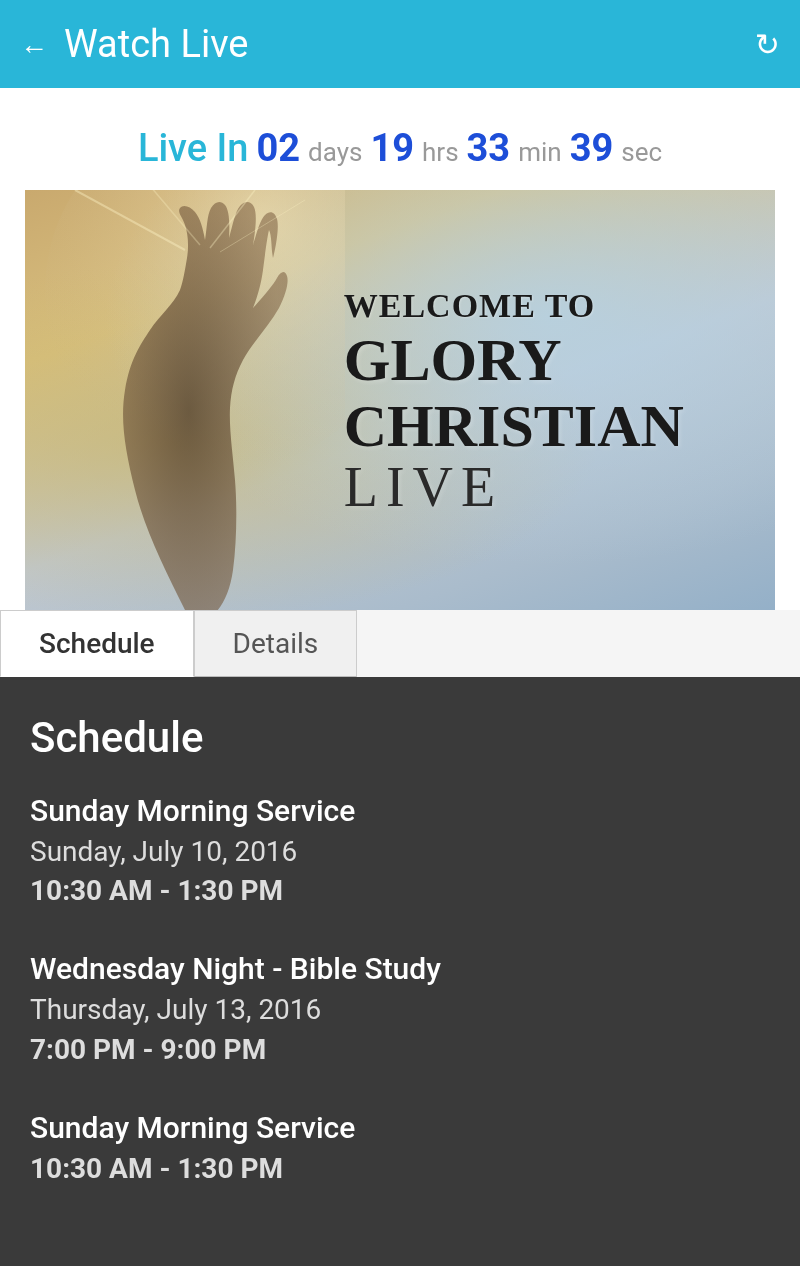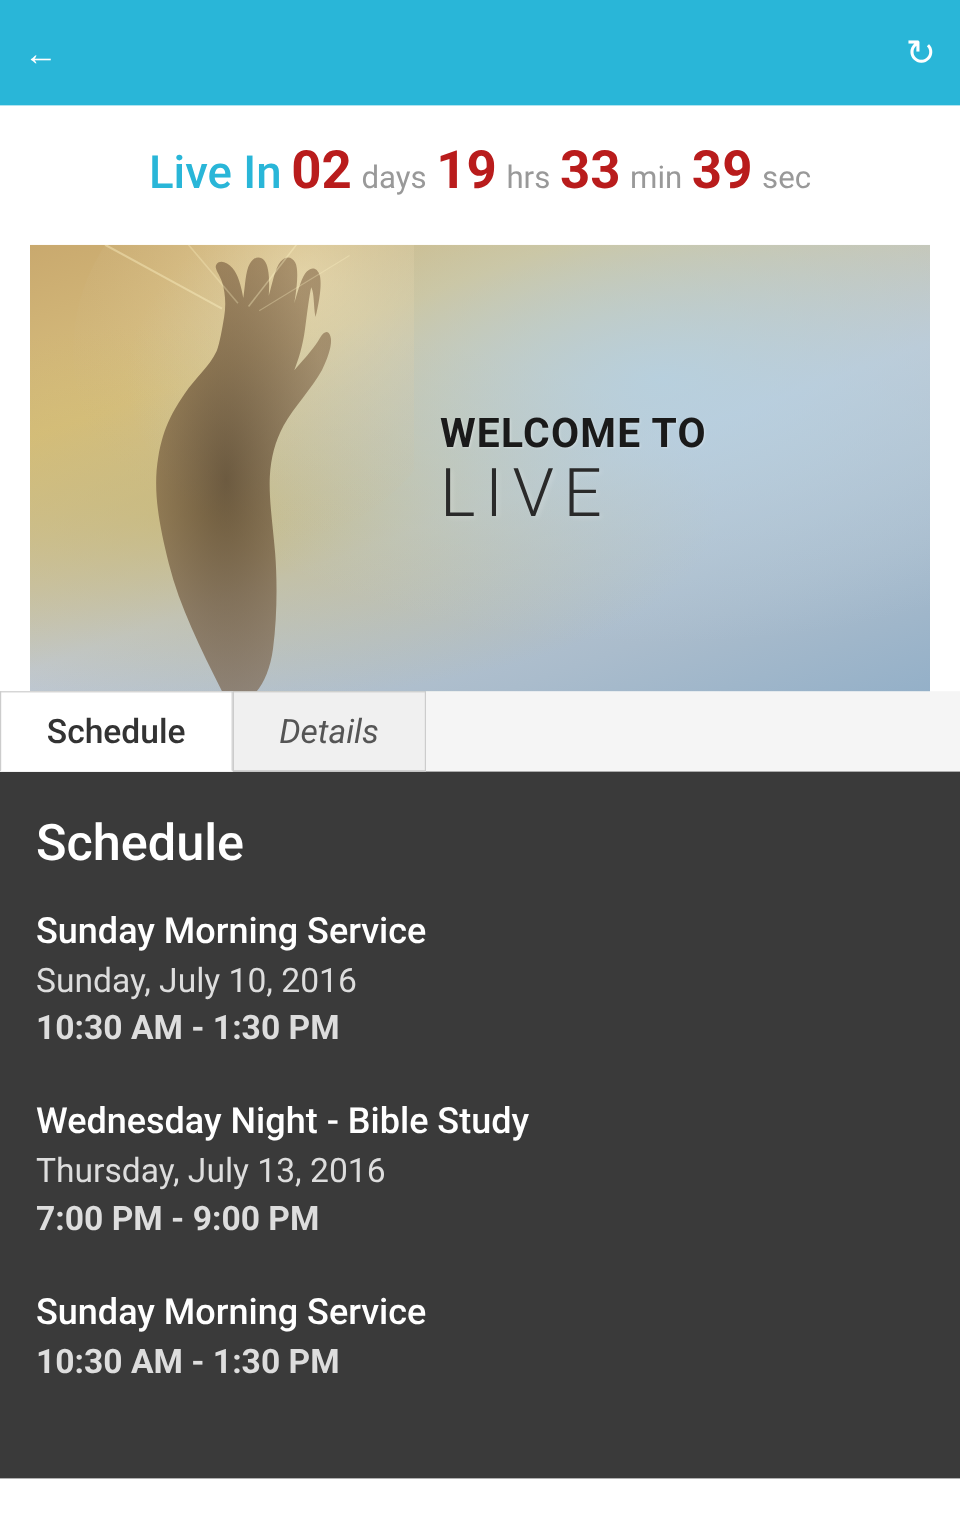--- a/index.html
+++ b/index.html
@@ -38,57 +38,59 @@
     }
     .header-refresh {
       color: white;
       font-size: 30px;
       cursor: pointer;
     }
 
     
     .countdown-section {
       background: white;
-      padding: 28px 20px 36px;
+      padding: 28px 20px 20px;
       text-align: center;
       position: relative;
       z-index: 1;
     }
     .countdown-row {
       display: flex;
       align-items: baseline;
       justify-content: center;
       gap: 8px;
       font-size: 30px;
     }
     .live-in-label {
       color: #29b6d8;
       font-size: 38px;
       font-weight: 500;
     }
     .countdown-number {
-      color: #b91c1c;
-      font-size: 44px;
+      color: #1d4ed8;
+      font-size: 38px;
       font-weight: 700;
+      margin-top: 10px;
     }
     .countdown-unit {
       color: #999;
       font-size: 26px;
       font-weight: 400;
     }
 
     
     .video-banner {
       width: 750px;
-      height: 372px;
+      height: 420px;
       margin: 0 auto 0;
       display: block;
       position: relative;
       overflow: hidden;
       background: linear-gradient(135deg, #c8a96e 0%, #d4b87a 30%, #b8ccd8 70%, #9ab8cc 100%);
+      font-family: Liberation Serif, serif;
     }
 
     
     .banner-bg {
       position: absolute;
       inset: 0;
       background:
         radial-gradient(ellipse at 70% 30%, rgba(180,210,230,0.8) 0%, transparent 60%),
         radial-gradient(ellipse at 20% 60%, rgba(200,180,100,0.6) 0%, transparent 50%),
         linear-gradient(160deg, #c9a96e 0%, #d8c080 25%, #c0c8d0 55%, #aabccc 80%, #94b0c8 100%);
@@ -160,21 +162,20 @@
       color: #333;
       border-bottom: 1px solid white;
       font-weight: 500;
       z-index: 2;
     }
     .tab:not(.active) {
       border-top: 1px solid #ccc;
       border-left: 1px solid #ccc;
       border-right: 1px solid #ccc;
       border-bottom: 1px solid #bbb;
-      font-style: italic;
     }
 
     
     .schedule-panel {
       background: #3a3a3a;
       padding: 36px 30px 40px;
       min-height: 500px;
     }
     .schedule-title {
       color: white;
@@ -203,20 +204,21 @@
       font-weight: 700;
       line-height: 1.4;
     }
   </style>
 </head>
 <body>
 
 <div class="header">
   <div class="header-left">
     <span class="back-arrow">←</span>
+    <span class="header-title">Watch Live</span>
   </div>
   <span class="header-refresh">↻</span>
 </div>
 
 <div class="countdown-section">
   <div class="countdown-row">
     <span class="live-in-label">Live In</span>
     <span class="countdown-number">02</span>
     <span class="countdown-unit">days</span>
     <span class="countdown-number">19</span>
@@ -281,20 +283,21 @@
     " fill="url(#handGrad)" opacity="0.9"></path>
 
     <line x1="160" y1="60" x2="50" y2="0" stroke="rgba(255,245,200,0.4)" stroke-width="2"></line>
     <line x1="175" y1="55" x2="120" y2="-10" stroke="rgba(255,245,200,0.3)" stroke-width="1.5"></line>
     <line x1="185" y1="58" x2="230" y2="0" stroke="rgba(255,245,200,0.35)" stroke-width="1.5"></line>
     <line x1="195" y1="62" x2="280" y2="10" stroke="rgba(255,245,200,0.3)" stroke-width="1"></line>
   </svg>
 
   <div class="banner-text">
     <div class="banner-welcome">WELCOME TO</div>
+    <div class="banner-glory">GLORY CHRISTIAN</div>
     <div class="banner-live">LIVE</div>
   </div>
 </div>
 
 <div class="tabs-container">
   <div class="tabs-row">
     <div class="tab active">
       <span>Schedule</span>
     </div>
     <div class="tab">

